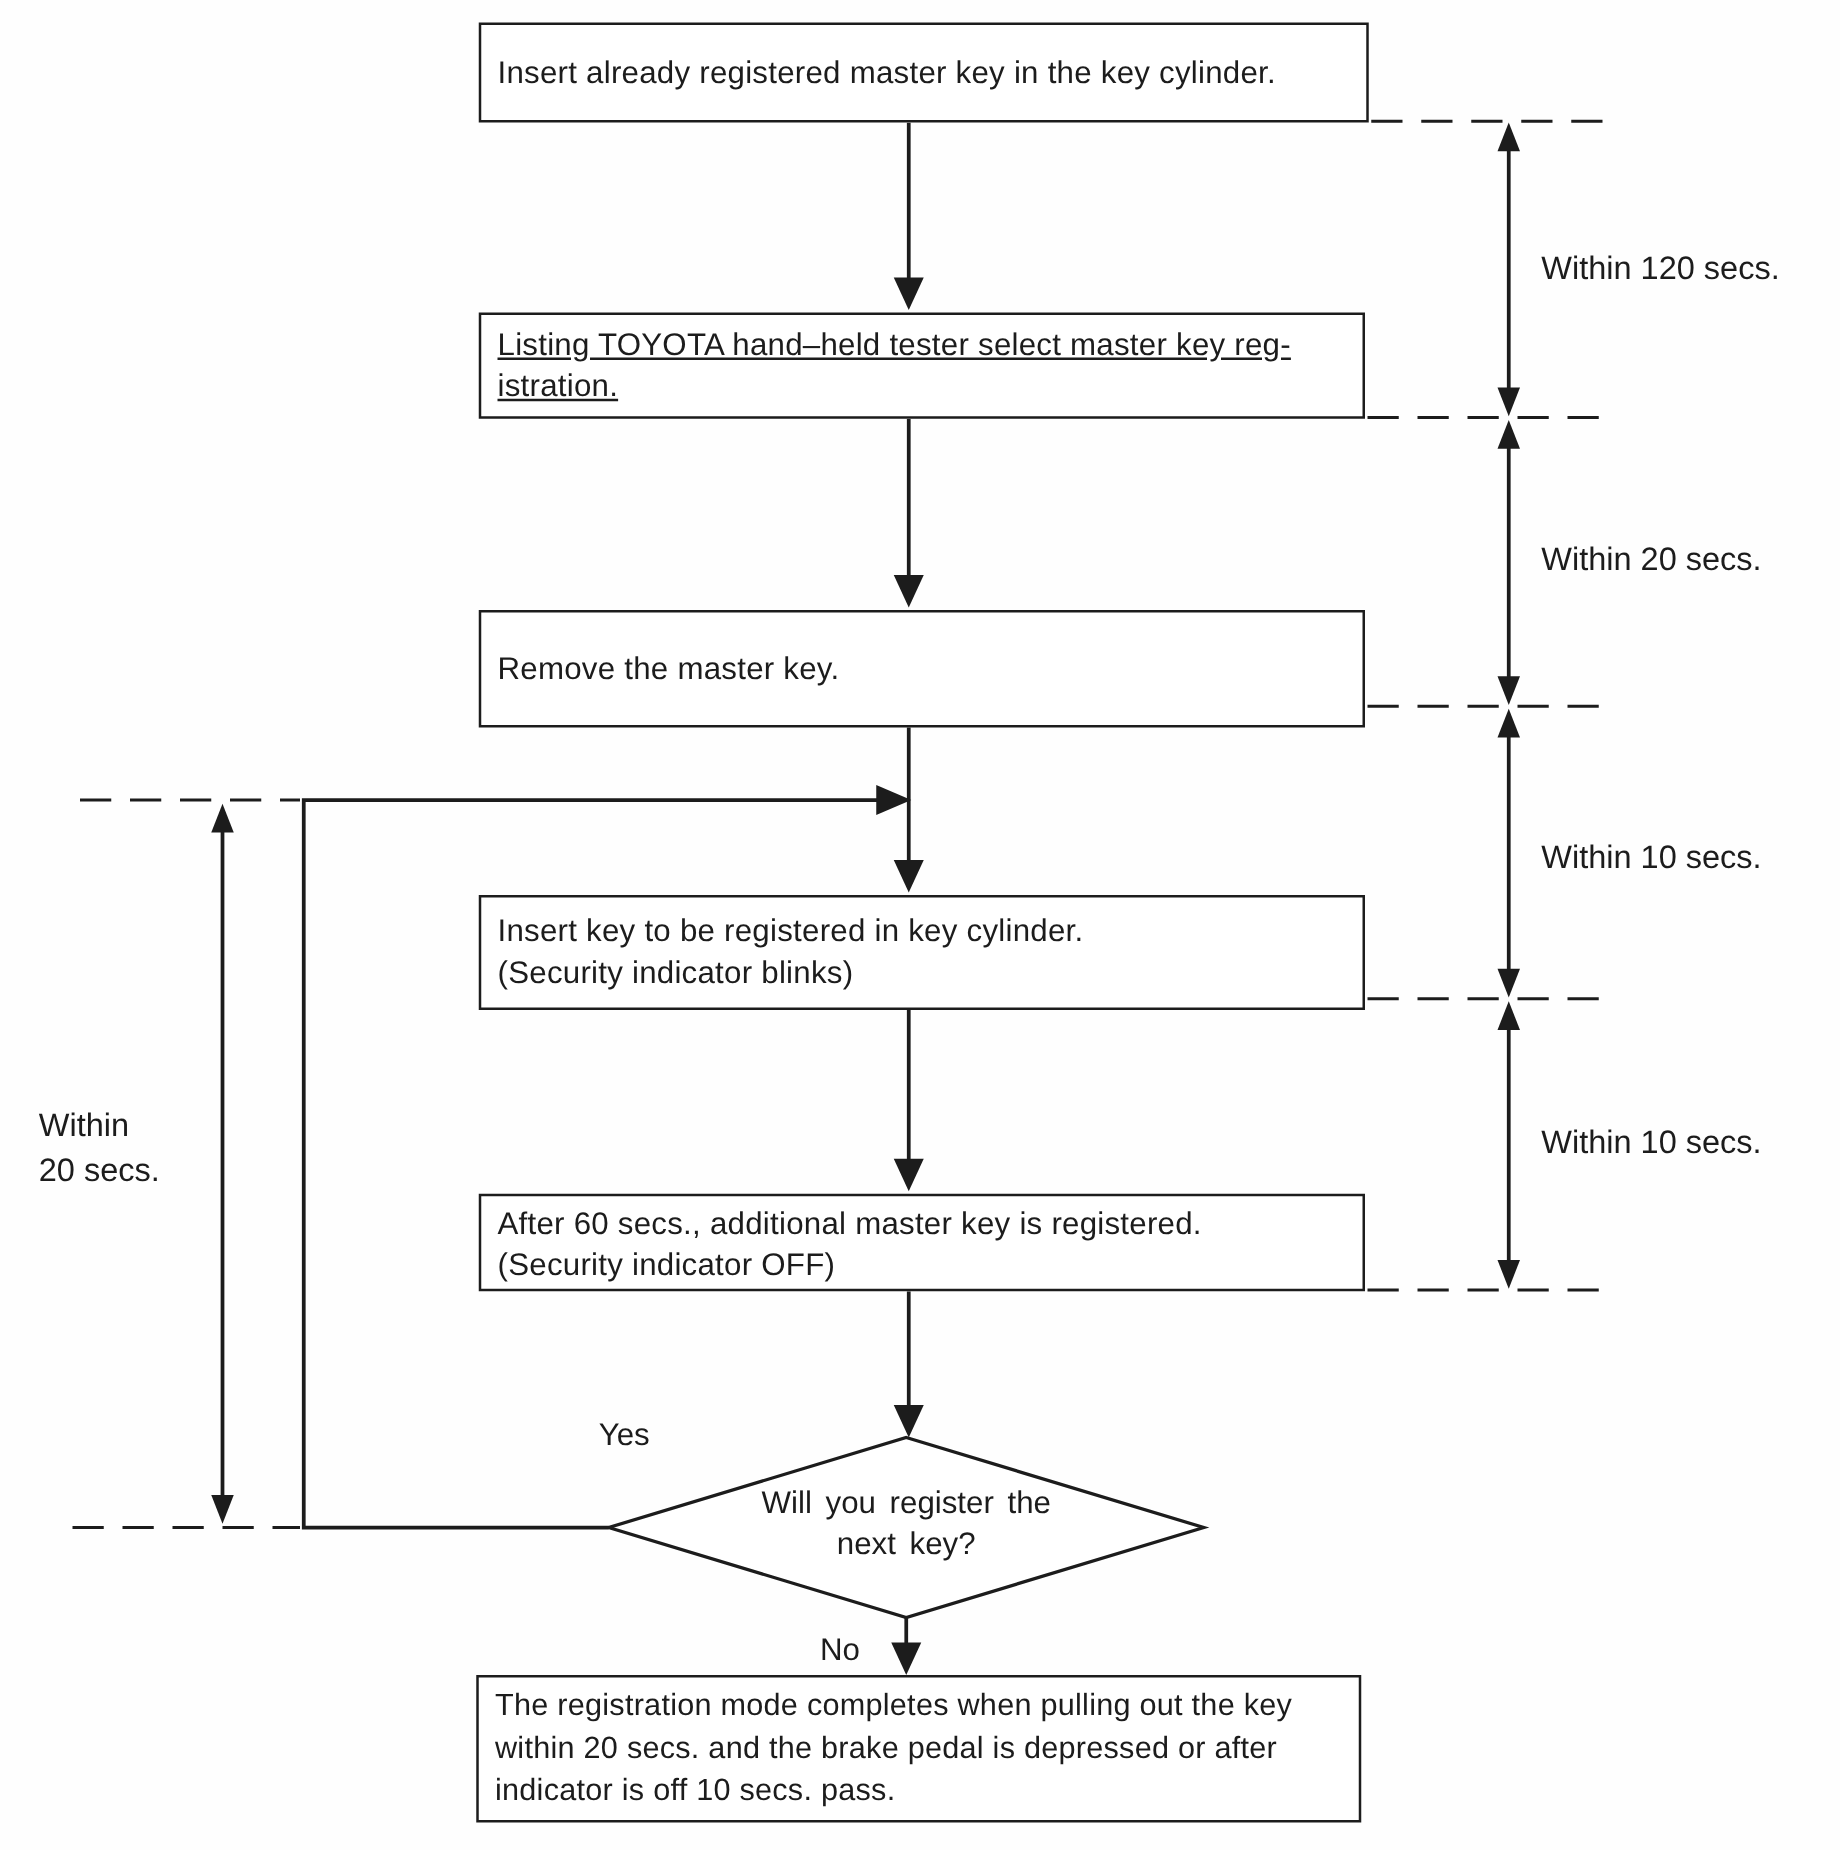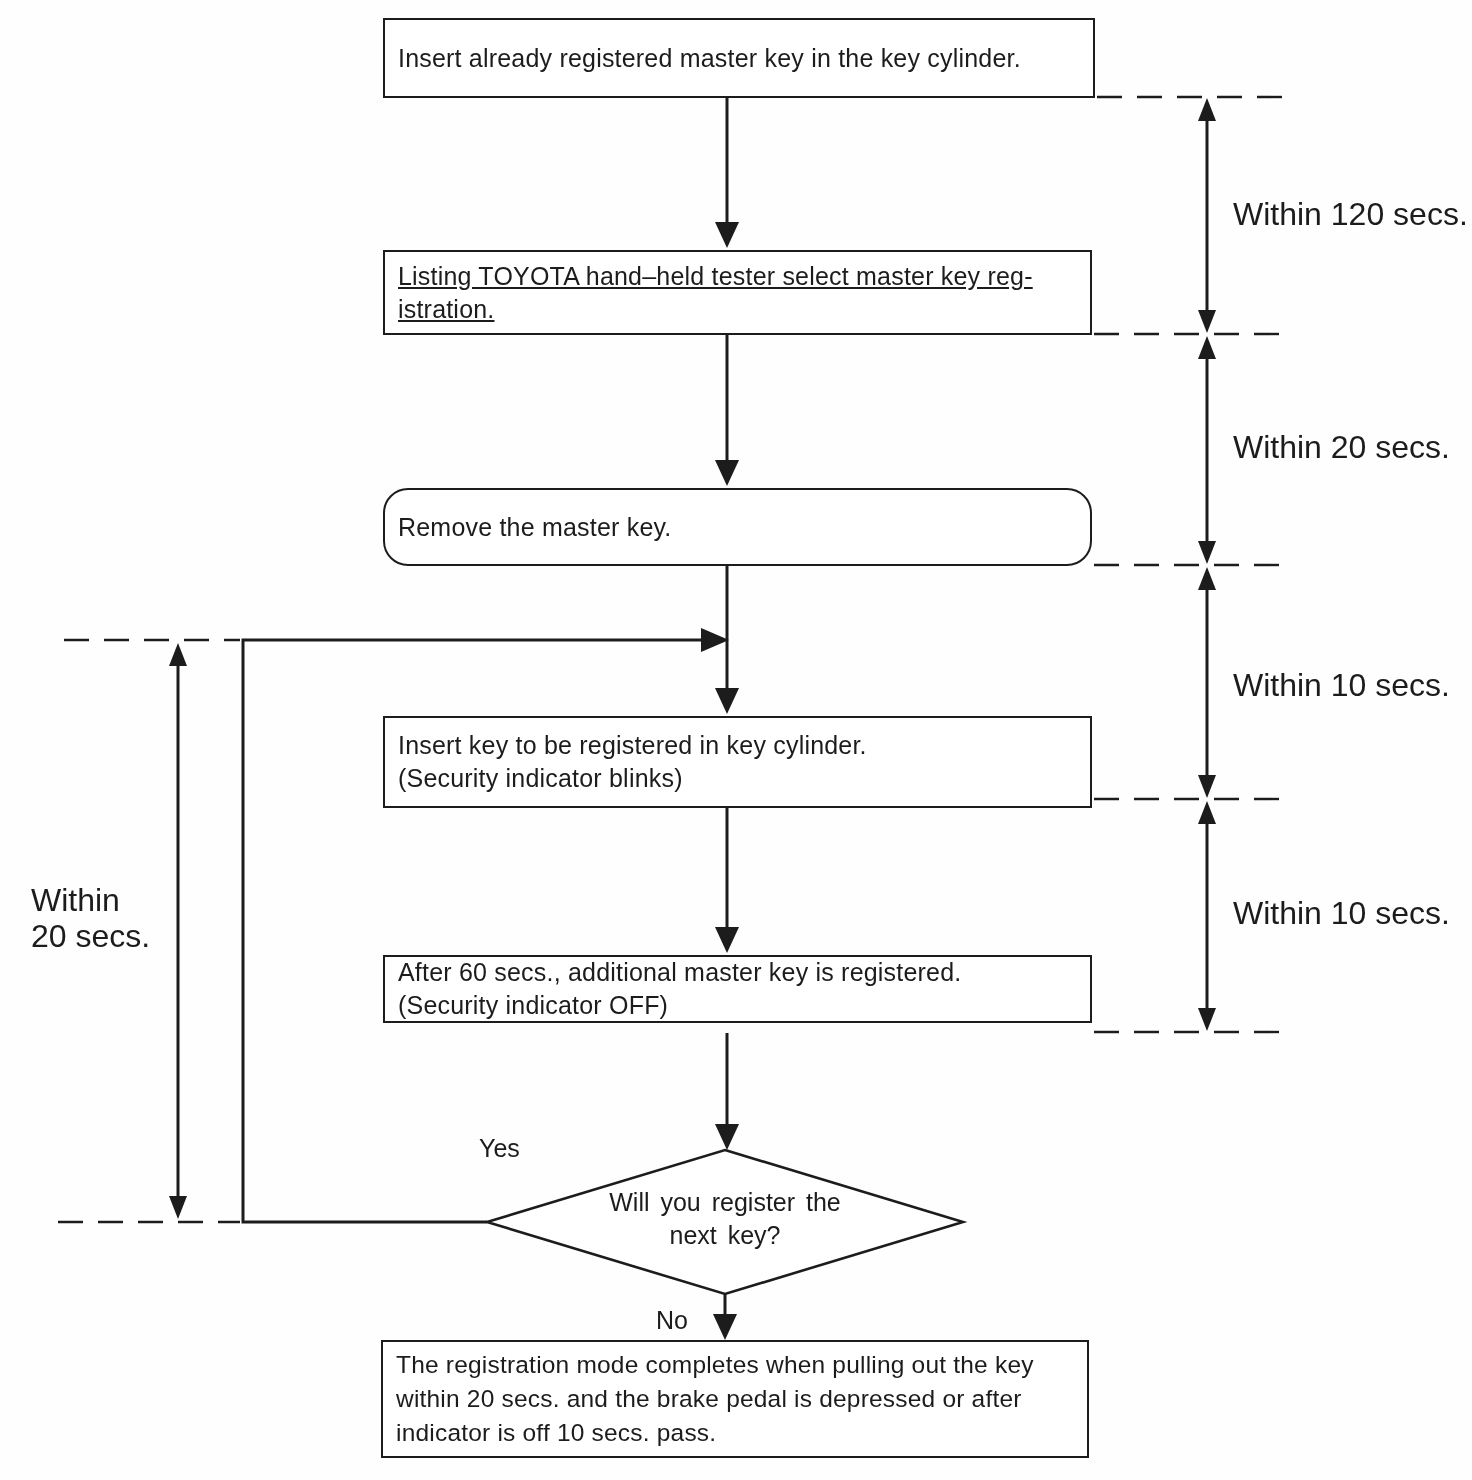--- a/index.html
+++ b/index.html
@@ -10,30 +10,30 @@
   .flow-svg line, .flow-svg polyline { stroke:#1c1c1c; fill:none; }
   .solid { stroke-width:3; }
   .dashed { stroke-width:2.4; stroke-dasharray:25 15; }
   .head { fill:#1c1c1c; stroke:none; }
   .diamond { fill:#ffffff; stroke:#1c1c1c; stroke-width:2.6; }
   .box {
     position:absolute; border:2.5px solid #1c1c1c; background:#ffffff;
     display:flex; flex-direction:column; justify-content:center;
     padding:6px 13px; font-size:25px; line-height:33px; letter-spacing:0.2px;
   }
-  .lbl { position:absolute; font-size:32px; line-height:36px; white-space:nowrap; }
+  .lbl { position:absolute; font-size:26px; line-height:36px; white-space:nowrap; }
   .branch { position:absolute; font-size:25px; white-space:nowrap; }
   .diamond-text { position:absolute; left:520px; top:1186px; width:410px; text-align:center;
     font-size:25px; line-height:33px; word-spacing:4px; }
   
   .b1 { left:383px; top:18px;   width:712px; height:80px;  }
   .b2 { left:383px; top:250px;  width:709px; height:85px;text-decoration:underline;  }
-  .b3 { left:383px; top:488px;  width:709px; height:78px;border-radius:25px;  }
+  .b3 { left:383px; top:488px;  width:709px; height:94px;  }
   .b4 { left:383px; top:716px;  width:709px; height:92px;  }
-  .b5 { left:383px; top:955px;  width:709px; height:68px;  }
+  .b5 { left:383px; top:955px;  width:709px; height:78px;justify-content:space-between;  }
   .b6 { left:381px; top:1340px; width:708px; height:118px; font-size:24.5px; line-height:34px; }
   
   .t1 { left:1233px; top:196px; }
   .t2 { left:1233px; top:429px; }
   .t3 { left:1233px; top:667px; }
   .t4 { left:1233px; top:895px; }
   .tl { left:31px;  top:882px; }
   .yes { left:479px; top:1134px; }
   .no  { left:656px; top:1306px; }
 </style>

